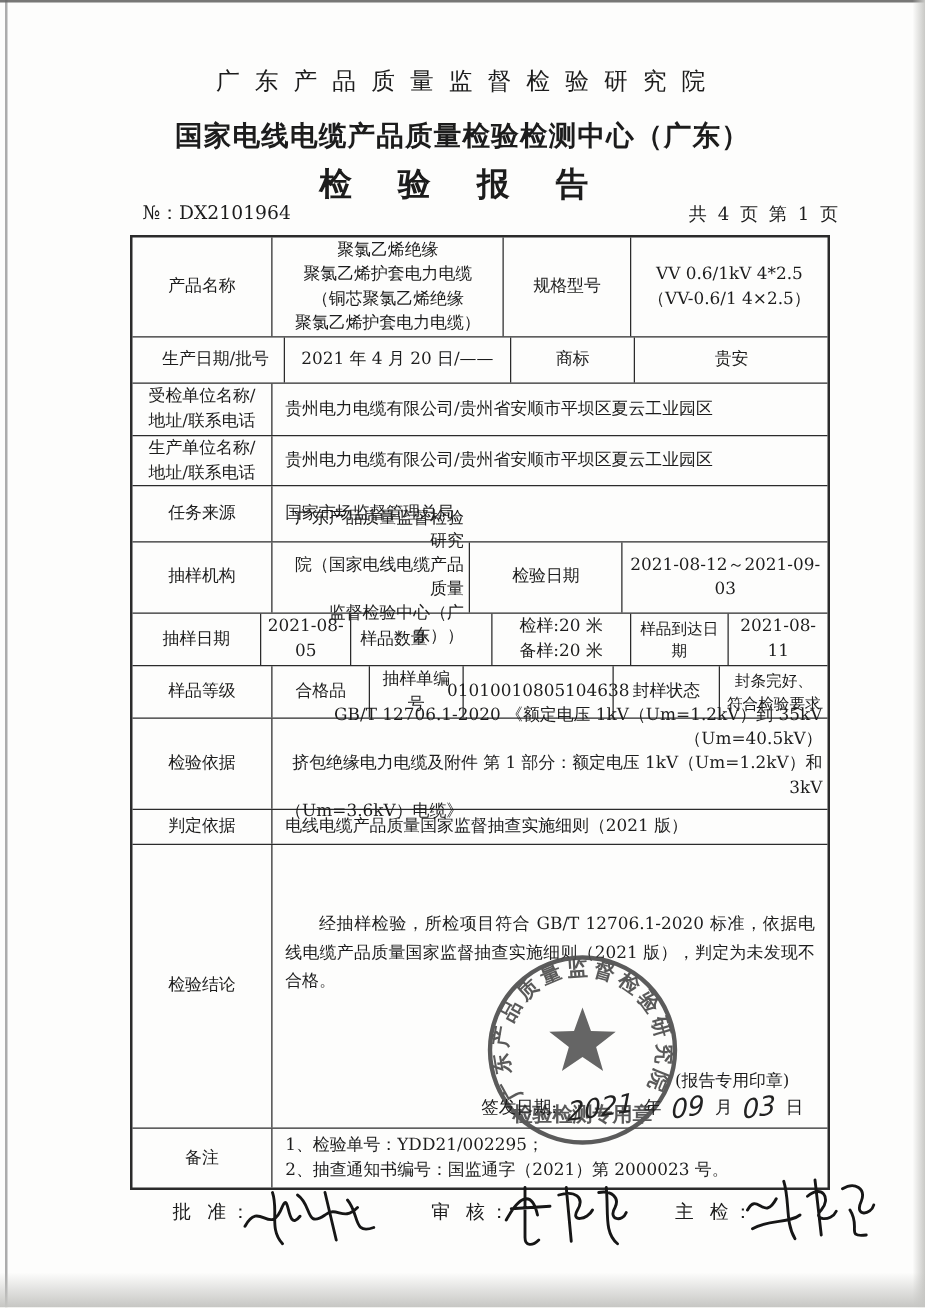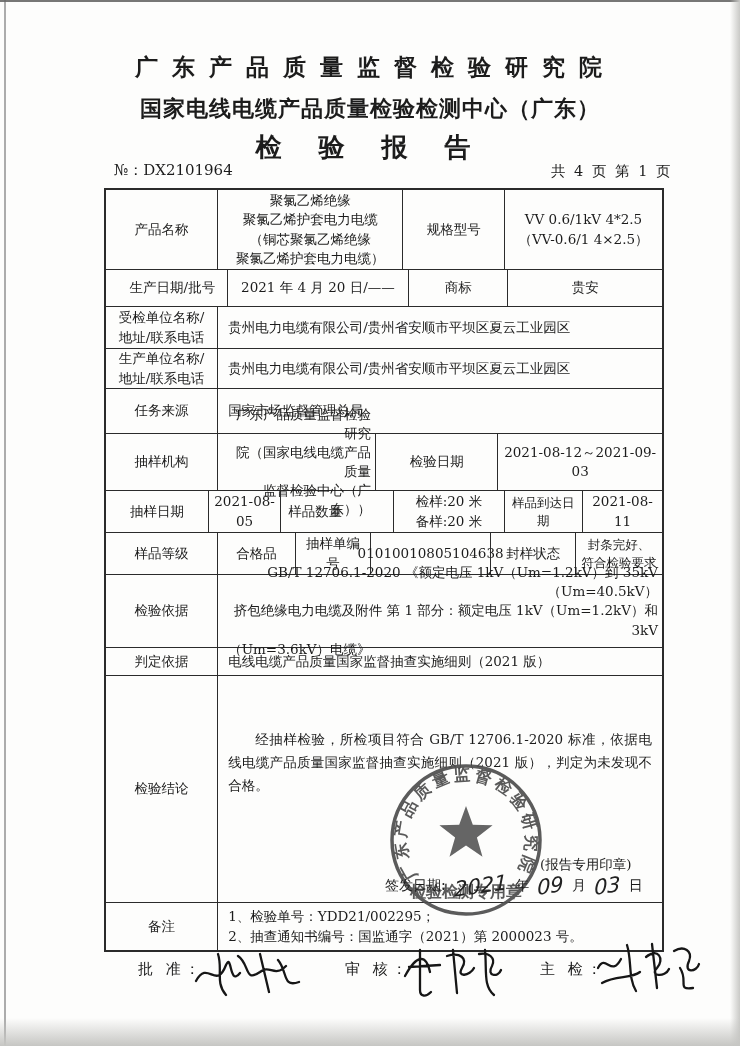--- a/index.html
+++ b/index.html
@@ -13,21 +13,21 @@
     background:#fdfdfc;color:#1c1c1c;
   }
   
   .edge-top{position:absolute;left:0;top:0;width:100%;height:2px;background:#4a4a4a;opacity:.75;}
   .edge-left{position:absolute;left:4px;top:0;width:2px;height:100%;background:#6a6a6a;opacity:.55;}
   .edge-right{position:absolute;right:0;top:0;width:10px;height:100%;background:linear-gradient(to left,#c9c9c6,rgba(201,201,198,0));}
   .edge-bottom{position:absolute;left:0;bottom:0;width:100%;height:28px;background:linear-gradient(to top,#c6c6c3,rgba(198,198,195,0));}
 
   
   .h-institute{position:absolute;left:0;top:52px;width:100%;text-align:center;
-    font-size:23px;font-weight:bold;letter-spacing:3px;}
+    font-size:19px;font-weight:normal;letter-spacing:3px;}
   .h-center{position:absolute;left:0;top:94px;width:100%;text-align:center;
     font-size:22px;font-weight:bold;letter-spacing:1px;}
   .h-title{position:absolute;left:0;top:130px;width:100%;text-align:center;
     font-size:26px;font-weight:bold;letter-spacing:14px;}
   .h-no{position:absolute;left:114px;top:161px;font-size:15px;}
   .h-page{position:absolute;left:551px;top:162px;font-size:14.5px;letter-spacing:2px;}
 
   
   .tbl{position:absolute;left:104px;top:188px;width:556px;border:2px solid #2b2b2b;}
   .tr{display:flex;box-sizing:border-box;border-top:1px solid #2b2b2b;width:100%;}

